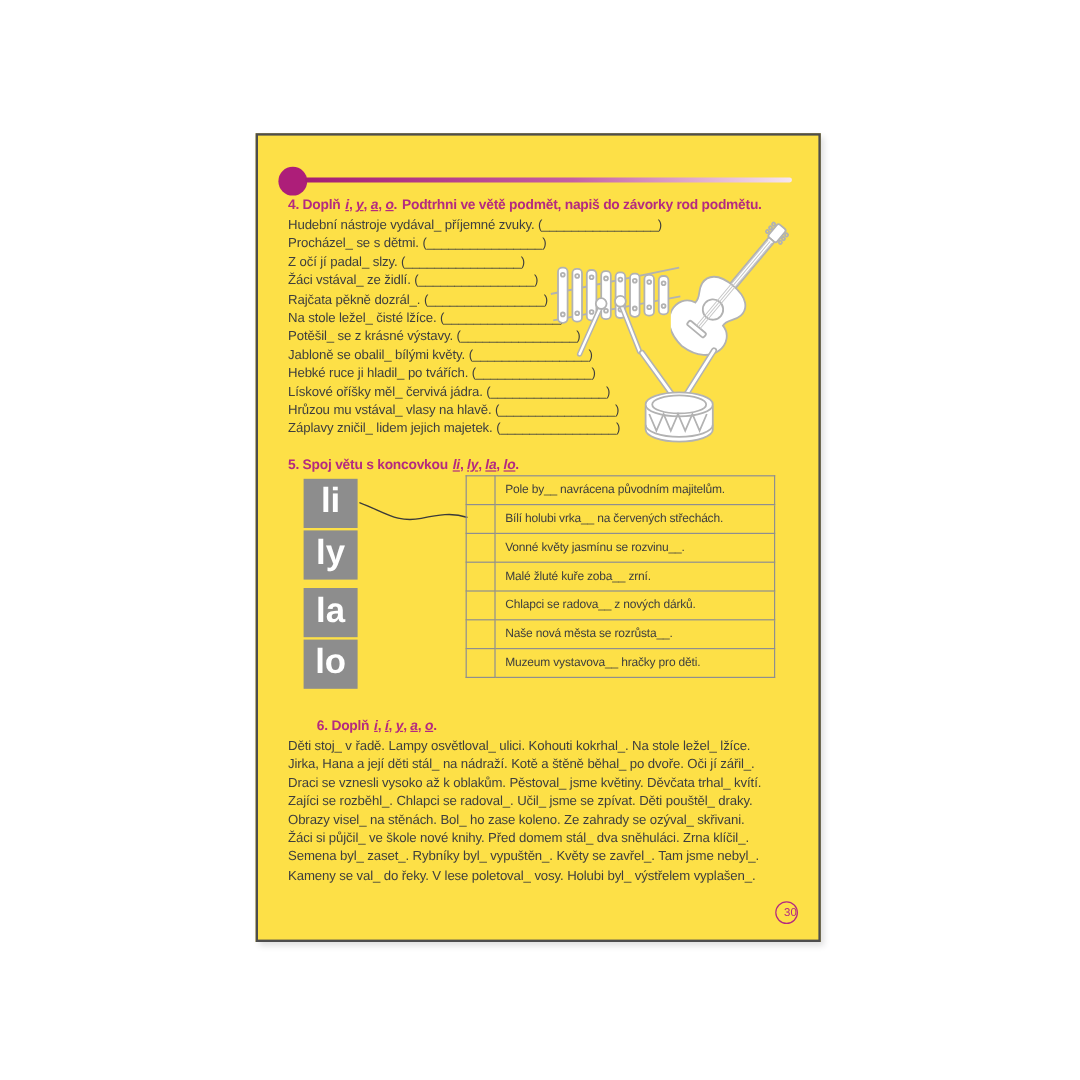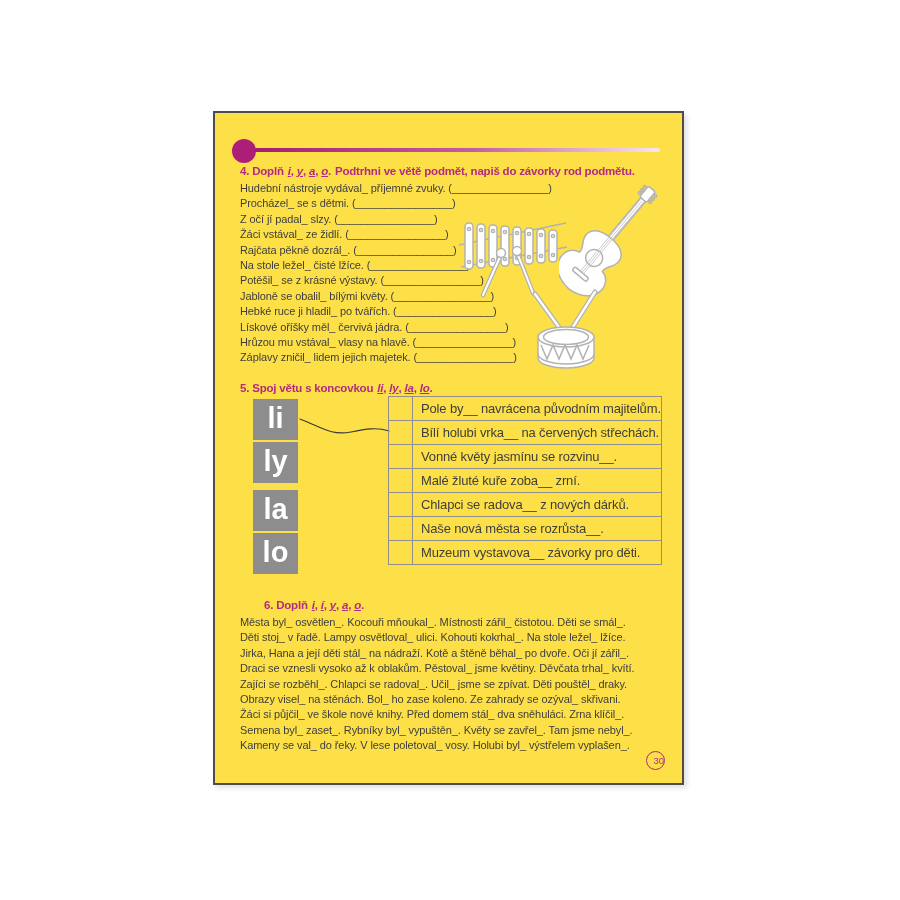--- a/index.html
+++ b/index.html
@@ -20,21 +20,21 @@
   .bodyline { font-size: 11px; color: #3e3e3e; line-height: 15.4px; letter-spacing: -0.1px; white-space: nowrap; }
   .ex4-lines { left: 25px; top: 68px; }
   .ex4-title { left: 25px; top: 52px; }
   .ex5-title { left: 25px; top: 269px; }
   .ending-box { left: 38px; width: 45px; height: 41px; background: #8d8d8d;
     color: #ffffff; font-weight: bold; font-size: 29px; text-align: center; line-height: 39px; }
   .box-li { top: 286px; } .box-ly { top: 329px; } .box-la { top: 377px; } .box-lo { top: 420px; }
   .match-table { left: 173px; top: 283px; border-collapse: collapse; }
   .match-table td { border: 1px solid #8f8f8f; height: 24px; }
   .match-table td.c1 { width: 24px; }
-  .match-table td.c2 { width: 233px; font-size: 13px; color: #3e3e3e; letter-spacing: -0.15px; padding-left: 8px; white-space: nowrap; }
+  .match-table td.c2 { width: 233px; font-size: 10px; color: #3e3e3e; letter-spacing: -0.15px; padding-left: 8px; white-space: nowrap; }
   .curve-svg { left: 84px; top: 301px; }
   .ex6-title { left: 25px; top: 486px; padding-left: 24px; }
   .ex6-lines { left: 25px; top: 502px; }
   .page-circle { left: 431px; top: 638px; width: 19px; height: 19px; border: 1px solid #b42a80;
     border-radius: 50%; color: #b42a80; font-size: 9.5px; text-align: right; line-height: 17px; }
   svg .ln { stroke: #b2b2b2; stroke-width: 1.5; fill: #ffffff; }
   svg .lnf { stroke: #b2b2b2; stroke-width: 1.5; fill: none; }
 </style>
 </head>
 <body>
@@ -170,30 +170,29 @@
     <tr>
           <td class="c1"></td>
           <td class="c2">Chlapci se radova__ z nových dárků.</td>
         </tr>
     <tr>
           <td class="c1"></td>
           <td class="c2">Naše nová města se rozrůsta__.</td>
         </tr>
     <tr>
           <td class="c1"></td>
-          <td class="c2">Muzeum vystavova__ závorky pro děti.</td>
+          <td class="c2">Muzeum vystavova__ hračky pro děti.</td>
         </tr>
   </tbody>
     </table>
 
   <div class="abs ex-title ex6-title">
     <span class="t-prefix">6. Doplň</span><span><span class="ul-letter">i</span>, <span class="ul-letter">í</span>, <span class="ul-letter">y</span>, <span class="ul-letter">a</span>, <span class="ul-letter">o</span>.</span>
   </div>
   <div class="abs ex6-lines">
-    <div class="bodyline">Města byl_ osvětlen_. Kocouři mňoukal_. Místnosti zářil_ čistotou. Děti se smál_.</div>
     <div class="bodyline">Děti stoj_ v řadě. Lampy osvětloval_ ulici. Kohouti kokrhal_. Na stole ležel_ lžíce.</div>
     <div class="bodyline">Jirka, Hana a její děti stál_ na nádraží. Kotě a štěně běhal_ po dvoře. Oči jí zářil_.</div>
     <div class="bodyline">Draci se vznesli vysoko až k oblakům. Pěstoval_ jsme květiny. Děvčata trhal_ kvítí.</div>
     <div class="bodyline">Zajíci se rozběhl_. Chlapci se radoval_. Učil_ jsme se zpívat. Děti pouštěl_ draky.</div>
     <div class="bodyline">Obrazy visel_ na stěnách. Bol_ ho zase koleno. Ze zahrady se ozýval_ skřivani.</div>
     <div class="bodyline">Žáci si půjčil_ ve škole nové knihy. Před domem stál_ dva sněhuláci. Zrna klíčil_.</div>
     <div class="bodyline">Semena byl_ zaset_. Rybníky byl_ vypuštěn_. Květy se zavřel_. Tam jsme nebyl_.</div>
     <div class="bodyline">Kameny se val_ do řeky. V lese poletoval_ vosy. Holubi byl_ výstřelem vyplašen_.</div>
   </div>
 

